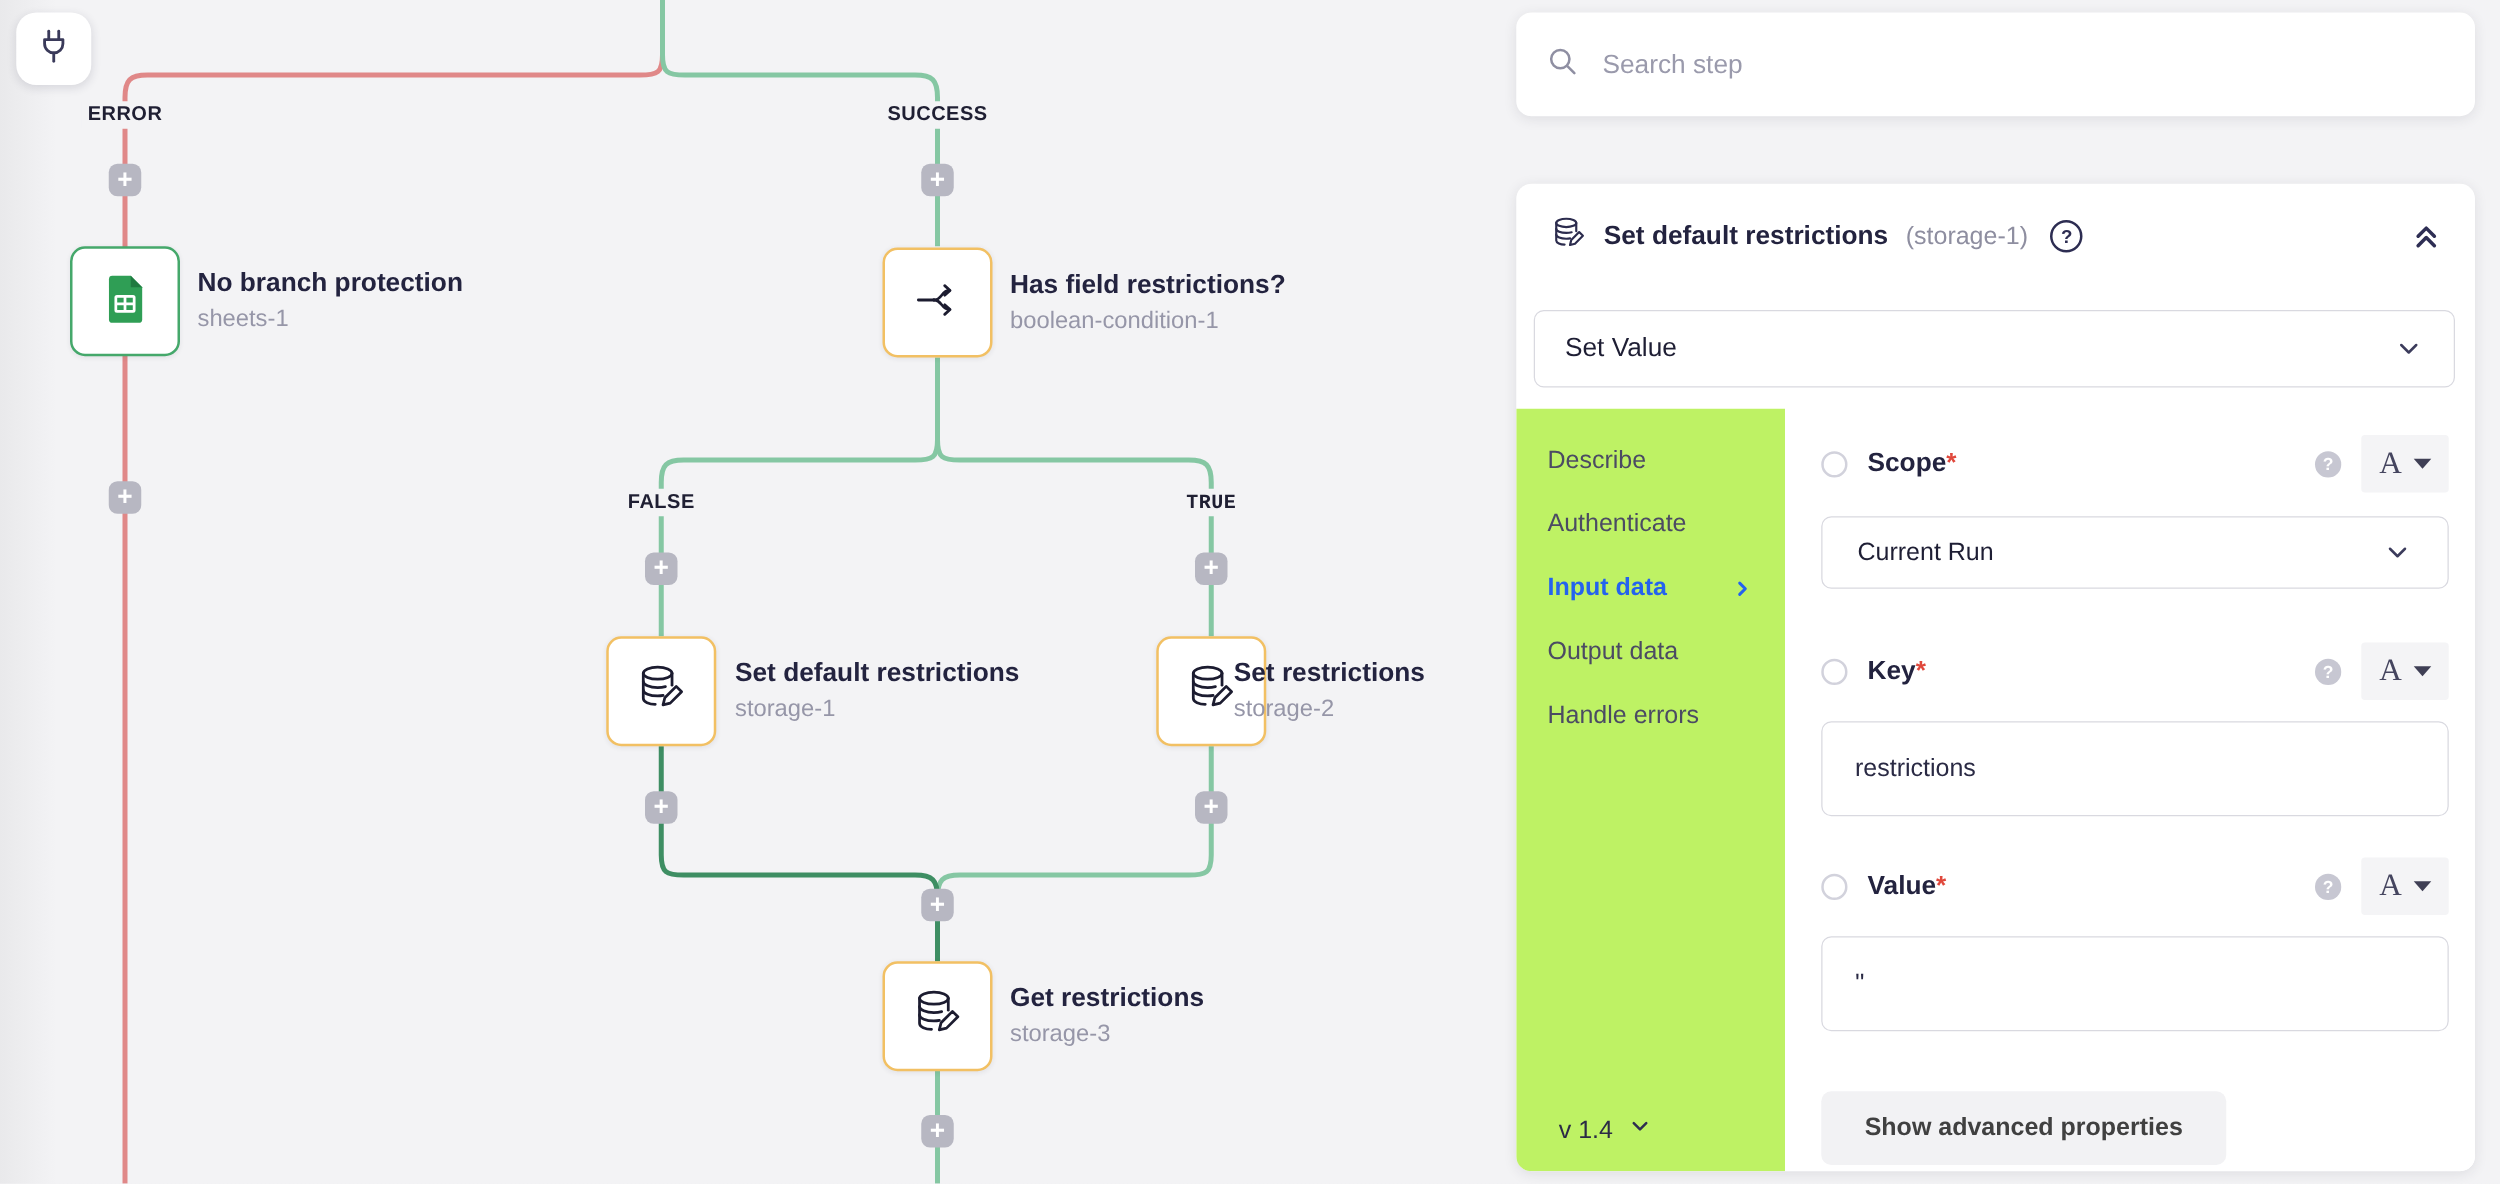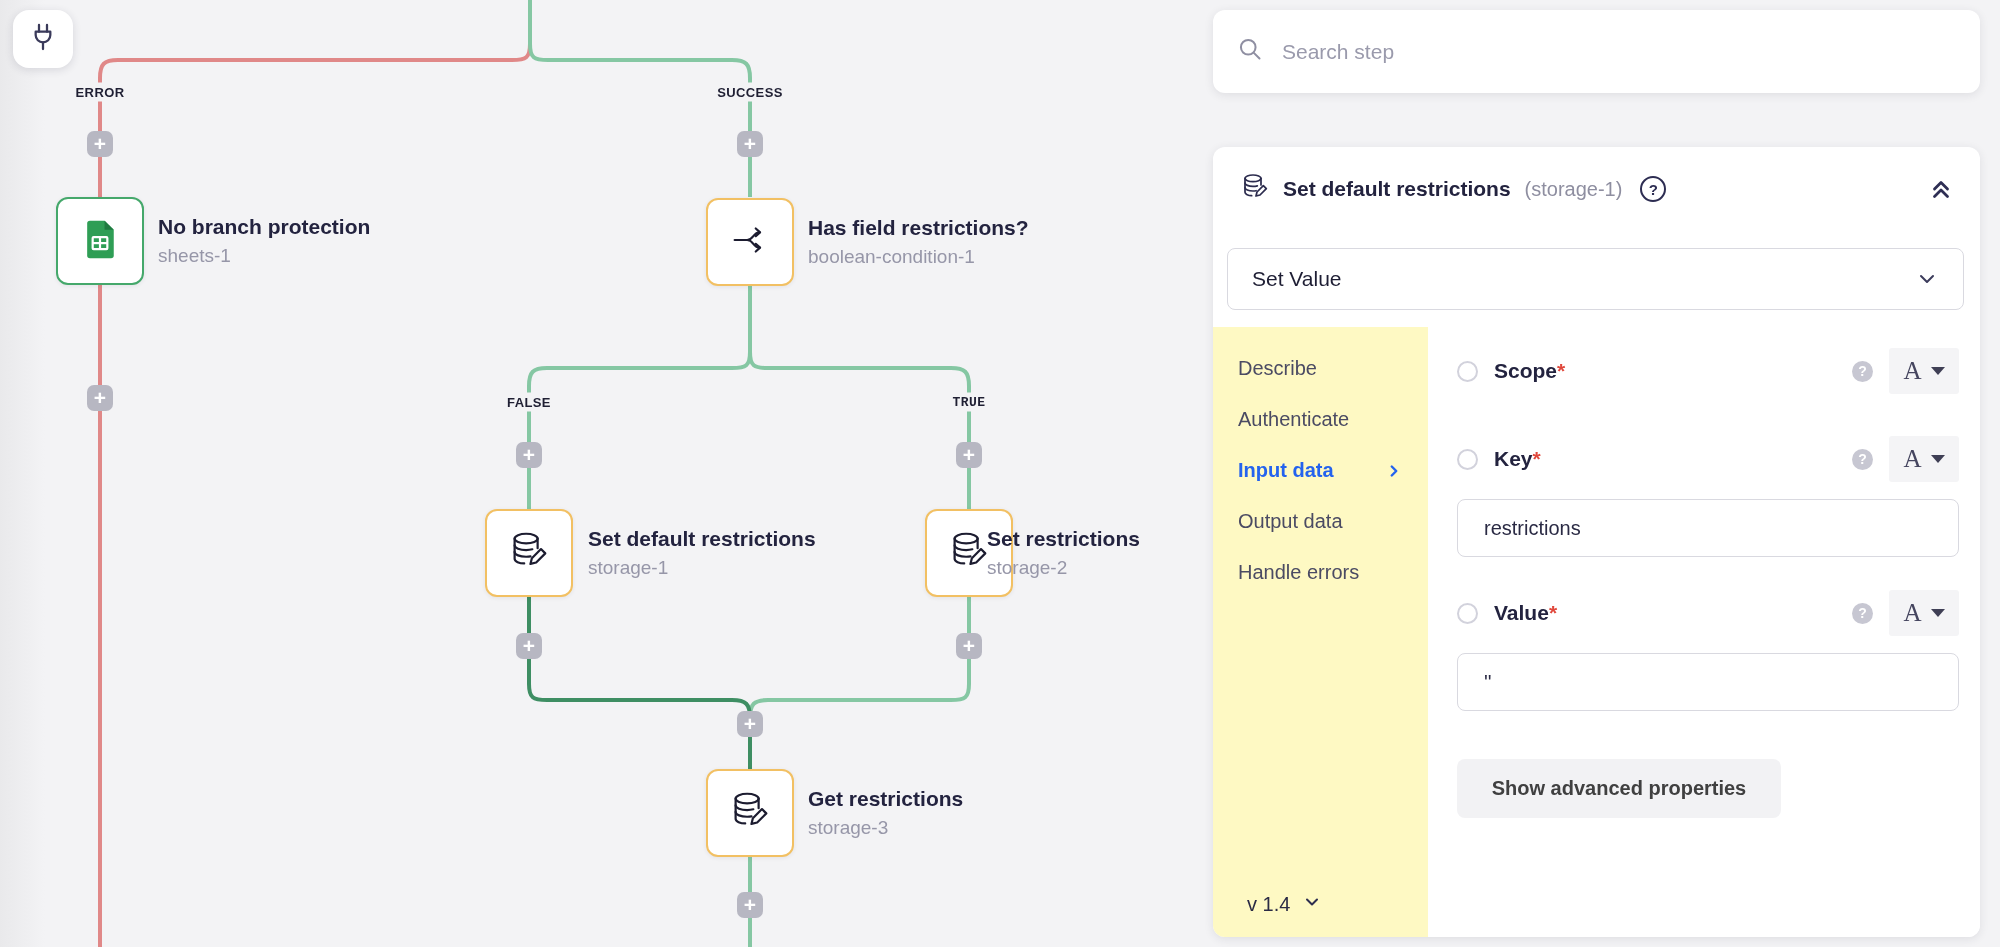--- a/index.html
+++ b/index.html
@@ -14,21 +14,21 @@
   #wires path { fill:none; stroke-width:4; }
   #wires .red { stroke:var(--error-line,#e08888); }
   #wires .lg  { stroke:var(--success-line,#85c7a3); }
   #wires .dg  { stroke:var(--success-line-dark,#3e8e63); }
 
   .plug-btn { position:absolute; left:13px; top:10px; width:60px; height:58px;
     background:#fff; border-radius:16px; box-shadow:0 2px 8px rgba(40,40,70,.14);
     display:flex; align-items:center; justify-content:center; cursor:pointer; }
 
   .branch-label { position:absolute; transform:translate(-50%,-50%);
-    background:#f3f3f5; padding:2px 5px; font-size:13px; font-weight:700;
+    background:#f3f3f5; padding:2px 5px; font-size:16px; font-weight:700;
     letter-spacing:.4px; color:#1f1f33; }
 
   .plus-btn { position:absolute; width:26px; height:26px; transform:translate(-50%,-50%);
     background:#b7b7c2; border-radius:7px; color:#fff; font-size:21px; font-weight:700;
     display:flex; align-items:center; justify-content:center; line-height:1;
     cursor:pointer; padding-bottom:2px; }
 
   .node { position:absolute; width:88px; height:88px; background:#fff;
     border-radius:12px; border:2px solid #ccc; box-shadow:0 1px 4px rgba(40,40,70,.08);
     display:flex; align-items:center; justify-content:center; cursor:pointer; }
@@ -60,21 +60,21 @@
     justify-content:center; margin-left:6px; cursor:pointer; }
   .collapse-btn { margin-left:auto; cursor:pointer; display:flex; }
 
   .select-box { border:1.5px solid #d9d9e0; border-radius:8px; background:#fff;
     display:flex; align-items:center; cursor:pointer; }
   #operation-select { position:absolute; left:14px; right:16px; top:101px; height:62px;
     padding:0 24px; font-size:21px; color:#1e1e34; }
   .select-box .chev { margin-left:auto; display:flex; }
 
   .panel-body { position:absolute; left:0; right:0; top:180px; bottom:0; display:flex; }
-  .tab-col { width:215px; background:#fef9c3; position:relative; padding-top:16px; }
+  .tab-col { width:215px; background:#bef264; position:relative; padding-top:16px; }
   .tab { height:51px; display:flex; align-items:center; padding:0 25px;
     font-size:20px; color:#4b4b63; cursor:pointer; }
   .tab.active { color:var(--accent-blue,#2463ee); font-weight:700; }
   .tab.active .chev-r { margin-left:auto; display:flex; }
   .version { position:absolute; left:34px; bottom:20px; display:flex; gap:12px;
     align-items:center; font-size:20px; color:#2b2b45; cursor:pointer; }
 
   .content-col { flex:1; background:#fff; padding:22px 21px 0 29px; overflow:hidden; }
 
   .field-row { display:flex; align-items:center; height:44px; }
@@ -86,21 +86,21 @@
     font-size:14px; font-weight:700; display:flex; align-items:center; justify-content:center;
     margin-left:auto; margin-right:16px; cursor:pointer; }
   .a-box { width:70px; height:46px; background:#f4f4f6; border-radius:3px;
     display:flex; align-items:center; justify-content:center; gap:9px; cursor:pointer; }
   .a-box .a { font-family:"Liberation Serif",serif; font-size:25px; color:#45455f; }
   .a-box .tri { width:0; height:0; border-left:7px solid transparent;
     border-right:7px solid transparent; border-top:8px solid #3f3f55; }
 
   .field-select { height:58px; margin-top:20px; padding:0 28px; font-size:20px;
     color:#1e1e34; }
-  .text-input { width:100%; height:58px; margin-top:18px; border:1.5px solid #d9d9e0;
+  .text-input { width:100%; height:76px; margin-top:18px; border:1.5px solid #d9d9e0;
     border-radius:8px; padding:0 26px; font-size:20px; color:#2a2a44; outline:none;
     font-family:"Liberation Sans",sans-serif; }
   .gap-a { margin-top:44px; }
   .gap-b { margin-top:34px; }
   .adv-btn { margin-top:48px; width:324px; height:59px; background:#f2f2f4; border:0;
     border-radius:8px; font-size:20px; font-weight:600; color:#404040; cursor:pointer;
     font-family:"Liberation Sans",sans-serif; }
 </style>
 </head>
 <body>
@@ -310,20 +310,28 @@
       
       <div class="field-row">
         <span class="radio"></span>
         <span class="field-label"><span>Scope</span><span class="req">*</span></span>
         <span class="q-solid">?</span>
         <span class="a-box">
           <span class="a">A</span>
           <span class="tri"></span>
         </span>
       </div>
+      <div class="select-box field-select">
+        <span>Current Run</span>
+        <span class="chev">
+          <svg width="24" height="24" viewBox="0 0 24 24" fill="none" stroke="#3c3c5c" stroke-width="2" stroke-linecap="round" stroke-linejoin="round">
+              <path d="M6 9 l6 6 6 -6"></path>
+            </svg>
+        </span>
+      </div>
 
       
       <div class="field-row gap-a">
         <span class="radio"></span>
         <span class="field-label"><span>Key</span><span class="req">*</span></span>
         <span class="q-solid">?</span>
         <span class="a-box">
           <span class="a">A</span>
           <span class="tri"></span>
         </span>

